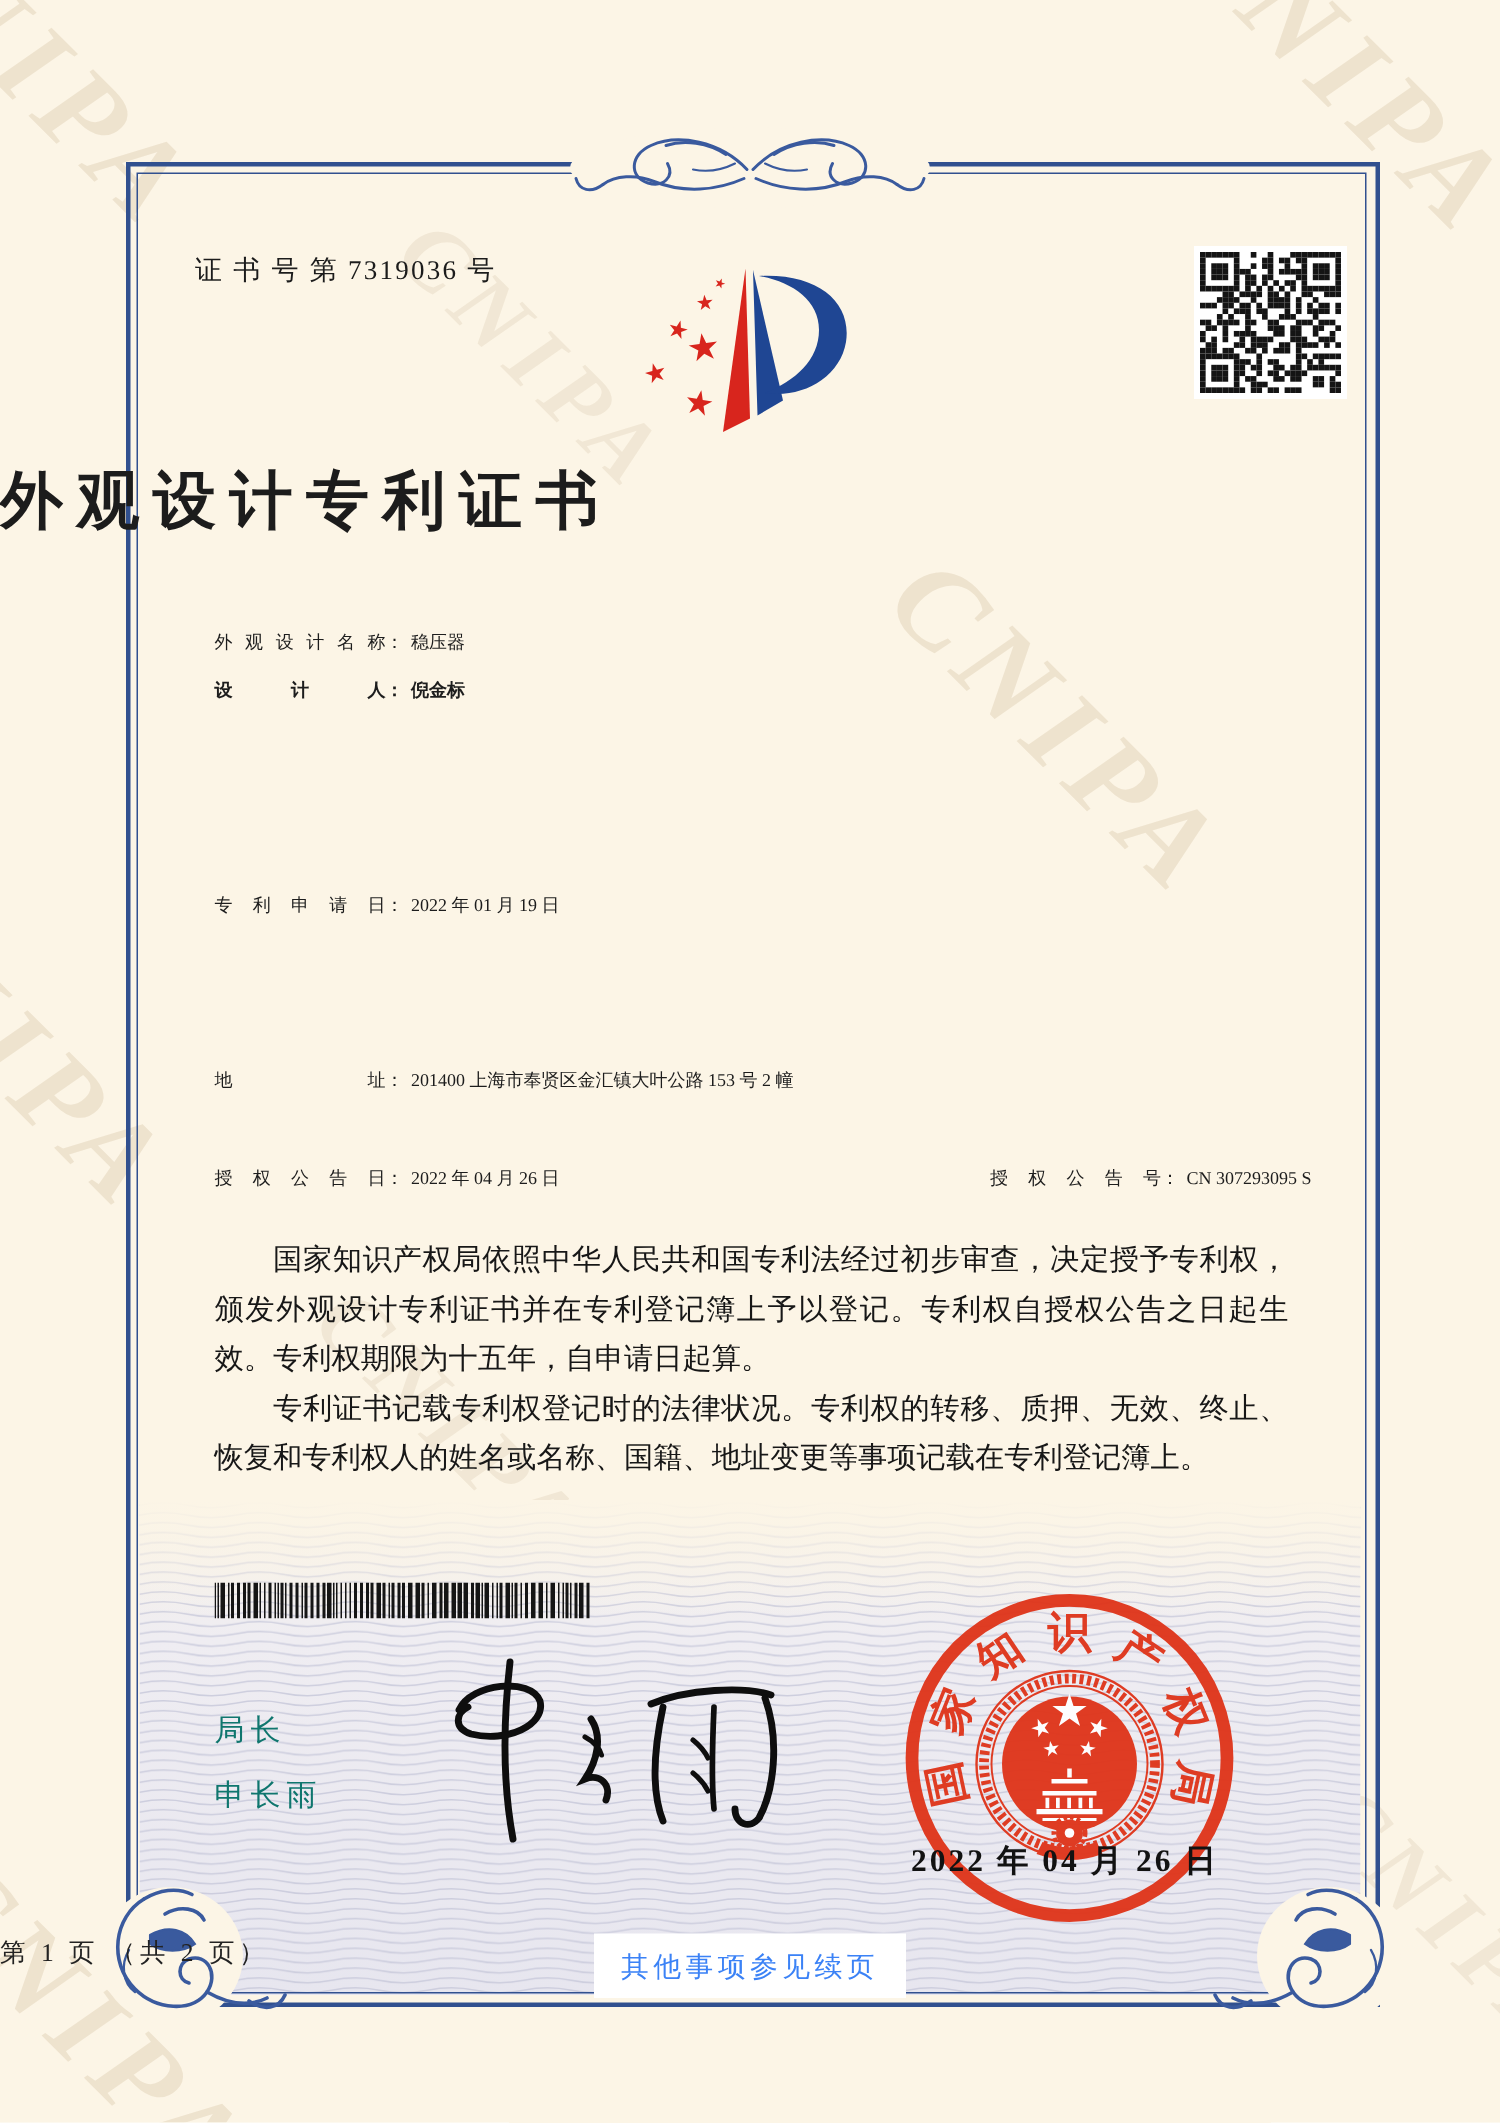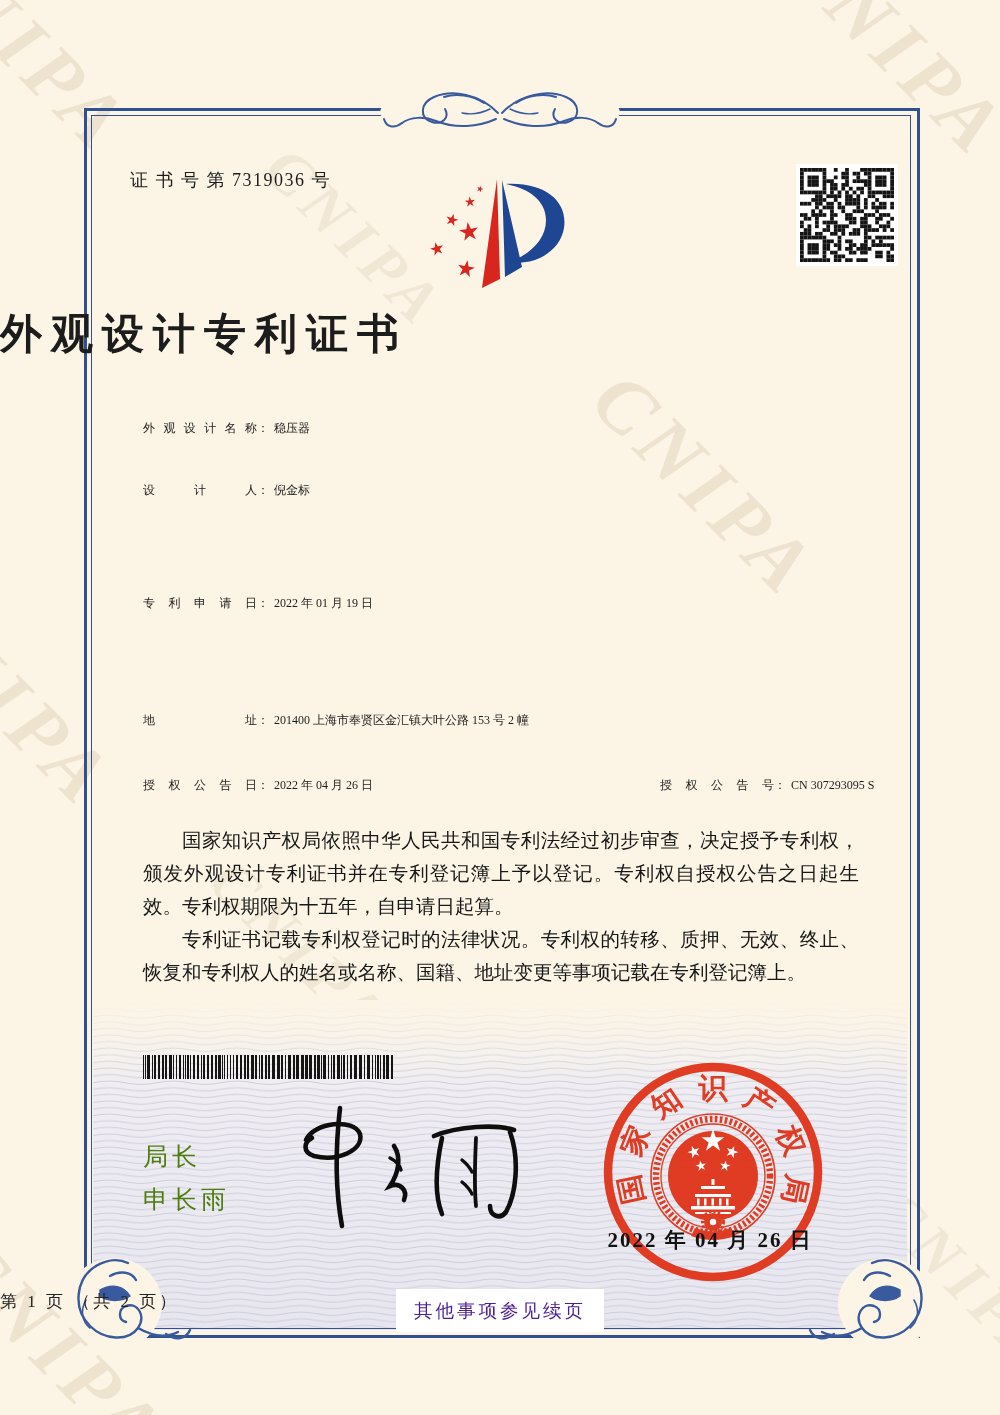--- a/index.html
+++ b/index.html
@@ -25,31 +25,31 @@
   .title{position:absolute;left:0;right:0;top:306px;font-size:42px;
          font-weight:700;letter-spacing:9px;z-index:4;}
   .row{position:absolute;left:143px;font-size:12px;white-space:nowrap;z-index:4;color:#1d1d1d;}
   .flabel{display:inline-block;width:114px;text-align:justify;text-align-last:justify;}
   .row .val{margin-left:5px;}
   .grant2{position:absolute;left:517px;top:0;}
   .body-text{position:absolute;left:143px;top:824px;width:716px;font-size:19.5px;
              line-height:33px;text-align:justify;color:#171717;z-index:4;}
   .body-text p{margin:0;text-indent:2em;}
   .barcode{position:absolute;left:143px;top:1055px;z-index:4;}
-  .director{position:absolute;left:143px;font-size:25px;letter-spacing:4px;z-index:4;color:#4d7c0f;font-family:Liberation Mono, monospace;}
+  .director{position:absolute;left:143px;font-size:20px;letter-spacing:4px;z-index:4;color:#0f766e;font-family:Liberation Mono, monospace;}
   .sig{position:absolute;left:262px;top:1098px;z-index:4;}
   .seal{position:absolute;left:595px;top:1052px;z-index:5;opacity:.94;}
   .sealch{font-family:"Liberation Serif","DejaVu Serif",serif;font-weight:700;font-size:29px;fill:#df3217;}
   .seal-date{position:absolute;left:590px;top:1226px;width:240px;text-align:center;
              font-size:21px;font-weight:700;letter-spacing:2px;color:#121212;z-index:6;}
   .page-num{position:absolute;left:0;right:0;top:1290px;text-align:left;
             font-size:17px;letter-spacing:3px;color:#222;z-index:4;}
   .cont-box{position:absolute;left:50%;top:1289px;transform:translateX(-50%);
             background:#ffffff;padding:9px 18px;font-size:18.5px;letter-spacing:3px;
-            color:#4c1d95;z-index:4;}
+            color:#3b82f6;z-index:4;}
 </style>
 </head>
 <body>
 
 <div class="page">
 
   <div class="wm" style="left:18px;top:40px;">CNIPA</div>
   <div class="wm" style="left:895px;top:45px;">CNIPA</div>
   <div class="wm small" style="left:355px;top:238px;">CNIPA</div>
   <div class="wm" style="left:705px;top:485px;">CNIPA</div>
@@ -475,21 +475,21 @@
       <use href="#st1" transform="translate(46,26) scale(5.5) rotate(-5)"></use>
       <use href="#st1" transform="translate(56,13) scale(3.5) rotate(20)"></use>
     </g>
   </svg>
 
   <div class="title">外观设计专利证书</div>
 
   <div class="row" style="top:420px;">
     <span class="flabel">外观设计名称</span>：<span class="val">稳压器</span>
   </div>
-  <div class="row" style="top:482px;">
+  <div class="row" style="top:452px;font-weight:bold;">
     <span class="flabel">设计人</span>：<span class="val">倪金标</span>
   </div>
   <div class="row" style="top:595px;">
     <span class="flabel">专利申请日</span>：<span class="val">2022 年 01 月 19 日</span>
   </div>
   <div class="row" style="top:712px;">
     <span class="flabel">地址</span>：<span class="val">201400 上海市奉贤区金汇镇大叶公路 153 号 2 幢</span>
   </div>
   <div class="row" style="top:777px;">
     <span class="flabel">授权公告日</span>：<span class="val">2022 年 04 月 26 日</span>

